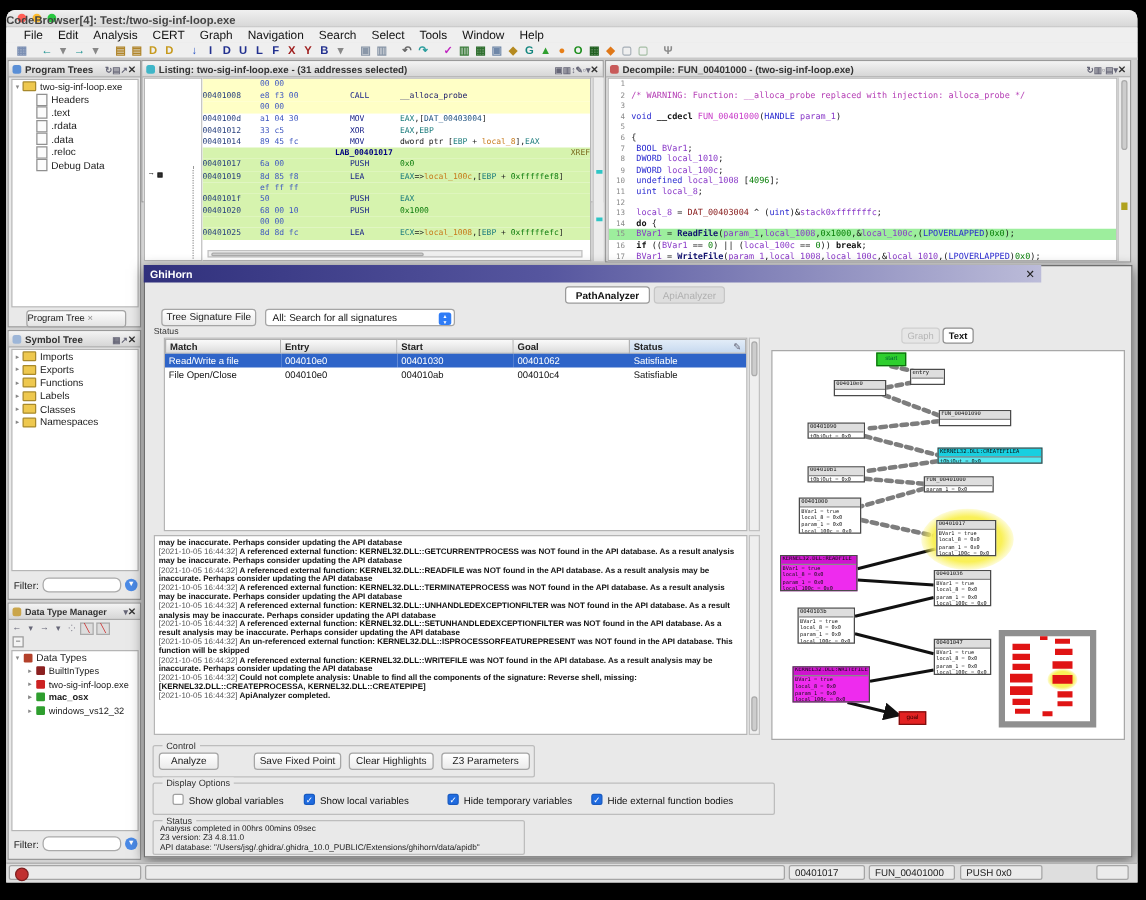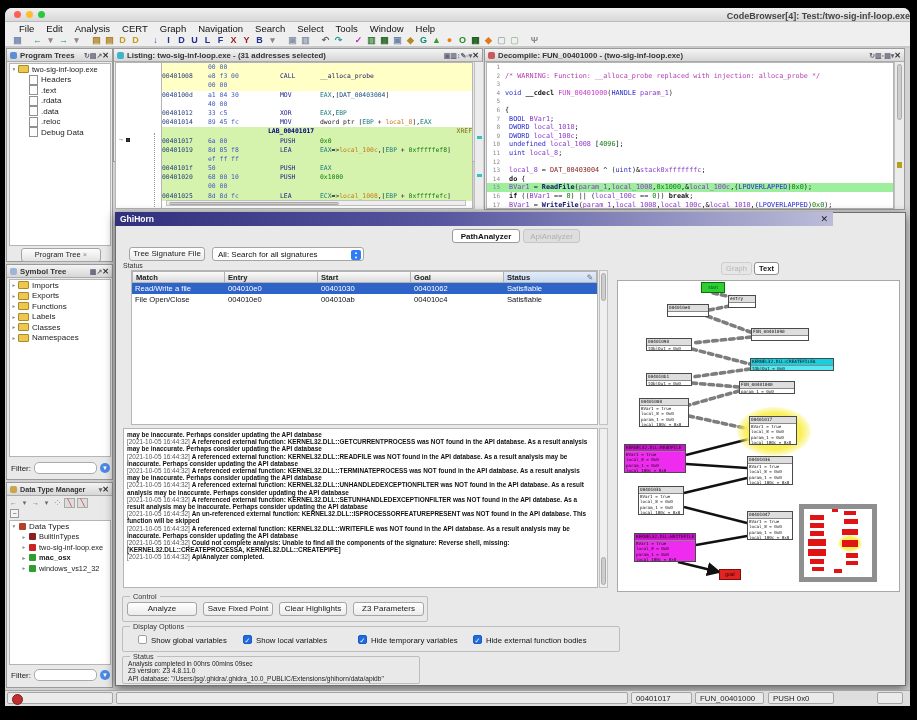--- a/index.html
+++ b/index.html
@@ -3,21 +3,21 @@
 <meta charset="utf-8">
 <style>
   html,body{margin:0;padding:0;background:#000;width:917px;height:720px;overflow:hidden;
     font-family:"Liberation Sans",sans-serif;-webkit-font-smoothing:antialiased;}
   .abs{position:absolute;box-sizing:border-box;}
   
   #win{left:5px;top:8px;width:905px;height:698px;background:#e6e6e6;border-radius:7px 7px 0 0;}
   #titlebar{left:5px;top:8px;width:905px;height:14px;background:linear-gradient(#f0f0f0,#d8d8d8);
     border-radius:7px 7px 0 0;border-bottom:1px solid #bbb;}
   .tl{width:7px;height:7px;border-radius:50%;top:3px;}
-  #win-title{width:100%;text-align:right;font-size:9px;font-weight:bold;color:#444;top:3px;}
+  #win-title{width:100%;text-align:left;font-size:9px;font-weight:bold;color:#444;top:3px;}
   #menubar{left:5px;top:22px;width:905px;height:12px;background:#efefef;display:flex;align-items:center;padding-left:8px;}
   .menu-item{font-size:9.5px;color:#111;padding:0 6px;}
   #toolbar{left:5px;top:34px;width:905px;height:14px;background:#efefef;border-bottom:2px solid #c9c9c9;
     display:flex;align-items:center;padding-left:6px;}
   .tb-ic{display:inline-block;width:13px;text-align:center;font-size:9px;font-weight:bold;line-height:12px;}
   .tb-sep{display:inline-block;width:7px;}
   #content-bg{left:5px;top:48px;width:905px;height:642px;background:#d2d2d2;}
   
   .panel{position:absolute;box-sizing:border-box;background:#e9e9e9;border:1px solid #9a9a9a;}
   .phdr{position:absolute;left:0;top:0;right:0;height:13px;background:linear-gradient(#f4f4f4,#d6d6d6);
@@ -30,21 +30,21 @@
   
   .trow{display:flex;align-items:center;height:10.5px;white-space:nowrap;font-size:8px;color:#1a1a1a;}
   .arr{width:8px;font-size:5.5px;color:#888;text-align:center;flex:0 0 auto;}
   .fold{width:9px;height:6px;background:#eec84e;border:1px solid #a8892b;border-radius:1px;margin-right:3px;flex:0 0 auto;}
   .page{width:7px;height:8px;background:#fcfcfc;border:1px solid #909090;margin:0 3px 0 1px;flex:0 0 auto;}
   .sq{width:7px;height:7px;border-radius:1px;margin:0 3px 0 1px;flex:0 0 auto;}
   .filter-row{position:absolute;display:flex;align-items:center;gap:3px;font-size:8px;color:#222;}
   .filter-input{flex:1;height:10px;background:#fff;border:1px solid #aaa;border-radius:5px;}
   .filter-btn{width:10px;height:10px;border-radius:50%;background:#4b8ae6;color:#fff;font-size:6px;text-align:center;line-height:10px;}
   .tab-btn{position:absolute;background:linear-gradient(#fdfdfd,#e3e3e3);border:1px solid #a5a5a5;border-radius:3px;
-    font-size:8px;color:#222;text-align:center;}
+    font-size:8px;color:#222;}
   
   .lst-row{height:9.2px;line-height:9.2px;font-family:"DejaVu Sans Mono",monospace;font-size:6.4px;white-space:nowrap;}
   .la{display:inline-block;width:46px;color:#28417e;}
   .lb{display:inline-block;width:72px;color:#3f58c0;}
   .lm{display:inline-block;width:40px;color:#141d86;}
   .tk-pl{color:#222}.tk-reg{color:#1d7d7d}.tk-loc{color:#c7791a}.tk-glob{color:#1c4f7d}
   .tk-const{color:#0a7a0a}.tk-fn{color:#181868}
   .lst-lbl{color:#000080;font-weight:bold;}
   .lst-xref{color:#7a6a1f;}
   
@@ -319,21 +319,20 @@
   <div class="white-box" style="left:1px;top:13px;width:47px;height:147px">
     <span class="abs" style="left:2px;top:73px;font-size:6px;color:#111">→</span>
     <span class="abs" style="left:10px;top:75px;width:4px;height:4px;border:1px solid #222;background:#333"></span>
     <span class="abs" style="left:38px;top:70px;height:76px;border-left:1px dotted #999"></span>
   </div>
   <div class="white-box" style="left:48px;top:13px;width:311px;height:147px;border-left:none" id="lst-body">
       <div class="lst-row" style="background: rgb(255, 255, 198);"><span class="la"></span><span class="lb">00 00</span><span class="lm"></span></div>
       <div class="lst-row" style="background: rgb(255, 255, 198);"><span class="la">00401008</span><span class="lb">e8 f3 00</span><span class="lm">CALL</span><span class="tk-fn">__alloca_probe</span></div>
       <div class="lst-row" style="background: rgb(255, 255, 198);"><span class="la"></span><span class="lb">00 00</span><span class="lm"></span></div>
       <div class="lst-row" style="background: rgb(255, 255, 255);"><span class="la">0040100d</span><span class="lb">a1 04 30</span><span class="lm">MOV</span><span class="tk-reg">EAX</span><span class="tk-pl">,[</span><span class="tk-glob">DAT_00403004</span><span class="tk-pl">]</span></div>
-      <div class="lst-row" style="background: rgb(255, 255, 255);"><span class="la"></span><span class="lb">40 00</span><span class="lm"></span></div>
       <div class="lst-row" style="background: rgb(255, 255, 255);"><span class="la">00401012</span><span class="lb">33 c5</span><span class="lm">XOR</span><span class="tk-reg">EAX</span><span class="tk-pl">,</span><span class="tk-reg">EBP</span></div>
       <div class="lst-row" style="background: rgb(255, 255, 255);"><span class="la">00401014</span><span class="lb">89 45 fc</span><span class="lm">MOV</span><span class="tk-pl">dword ptr [</span><span class="tk-reg">EBP</span><span class="tk-pl"> + </span><span class="tk-loc">local_8</span><span class="tk-pl">],</span><span class="tk-reg">EAX</span></div>
       <div class="lst-row" style="background: rgb(214, 243, 174);"><span class="lst-lbl" style="margin-left: 106px;">LAB_00401017</span><span class="lst-xref" style="float: right; margin-right: 0;">XREF</span></div>
       <div class="lst-row" style="background: rgb(214, 243, 174);"><span class="la">00401017</span><span class="lb">6a 00</span><span class="lm">PUSH</span><span class="tk-const">0x0</span></div>
       <div class="lst-row" style="background: rgb(214, 243, 174);"><span class="la">00401019</span><span class="lb">8d 85 f8</span><span class="lm">LEA</span><span class="tk-reg">EAX</span><span class="tk-pl">=&gt;</span><span class="tk-loc">local_100c</span><span class="tk-pl">,[</span><span class="tk-reg">EBP</span><span class="tk-pl"> + </span><span class="tk-const">0xfffffef8</span><span class="tk-pl">]</span></div>
       <div class="lst-row" style="background: rgb(214, 243, 174);"><span class="la"></span><span class="lb">ef ff ff</span><span class="lm"></span></div>
       <div class="lst-row" style="background: rgb(214, 243, 174);"><span class="la">0040101f</span><span class="lb">50</span><span class="lm">PUSH</span><span class="tk-reg">EAX</span></div>
       <div class="lst-row" style="background: rgb(214, 243, 174);"><span class="la">00401020</span><span class="lb">68 00 10</span><span class="lm">PUSH</span><span class="tk-const">0x1000</span></div>
       <div class="lst-row" style="background: rgb(214, 243, 174);"><span class="la"></span><span class="lb">00 00</span><span class="lm"></span></div>
       <div class="lst-row" style="background: rgb(214, 243, 174);"><span class="la">00401025</span><span class="lb">8d 8d fc</span><span class="lm">LEA</span><span class="tk-reg">ECX</span><span class="tk-pl">=&gt;</span><span class="tk-loc">local_1008</span><span class="tk-pl">,[</span><span class="tk-reg">EBP</span><span class="tk-pl"> + </span><span class="tk-const">0xfffffefc</span><span class="tk-pl">]</span></div>
@@ -610,21 +609,21 @@
 <div class="abs" style="left:5px;top:690px;width:905px;height:16px;background:#dedede;border-top:1px solid #a5a5a5"></div>
 <div class="statusbar-cell" style="left:7px;top:692px;width:106px">
   <span style="display:inline-block;width:9px;height:9px;border-radius:50%;background:#c03030;border:1px solid #7e1e1e;vertical-align:middle"></span>
 </div>
 <div class="statusbar-cell" style="left:116px;top:692px;width:512px"></div>
 <div class="statusbar-cell" style="left:631px;top:692px;width:61px">00401017</div>
 <div class="statusbar-cell" style="left:695px;top:692px;width:69px">FUN_00401000</div>
 <div class="statusbar-cell" style="left:768px;top:692px;width:66px">PUSH 0x0</div>
 <div class="statusbar-cell" style="left:877px;top:692px;width:26px"></div>
 
-<div class="btn abs" style="left: 127px; top: 602px; width: 70px;">Analyze</div>
+<div class="btn abs" style="left: 127px; top: 602px; width: 48px;">Analyze</div>
 <div class="btn abs" style="left: 203px; top: 602px; width: 70px;">Save Fixed Point</div>
 <div class="btn abs" style="left: 279px; top: 602px; width: 68px;">Clear Highlights</div>
 <div class="btn abs" style="left: 353px; top: 602px; width: 71px;">Z3 Parameters</div>
 <div class="cb abs" style="left: 138px; top: 635px;"></div>
 <span class="cb-lbl abs" style="left: 151px; top: 636px;">Show global variables</span>
 <div class="cb on abs" style="left: 243px; top: 635px;">✓</div>
 <span class="cb-lbl abs" style="left: 256px; top: 636px;">Show local variables</span>
 <div class="cb on abs" style="left: 358px; top: 635px;">✓</div>
 <span class="cb-lbl abs" style="left: 371px; top: 636px;">Hide temporary variables</span>
 <div class="cb on abs" style="left: 473px; top: 635px;">✓</div>

